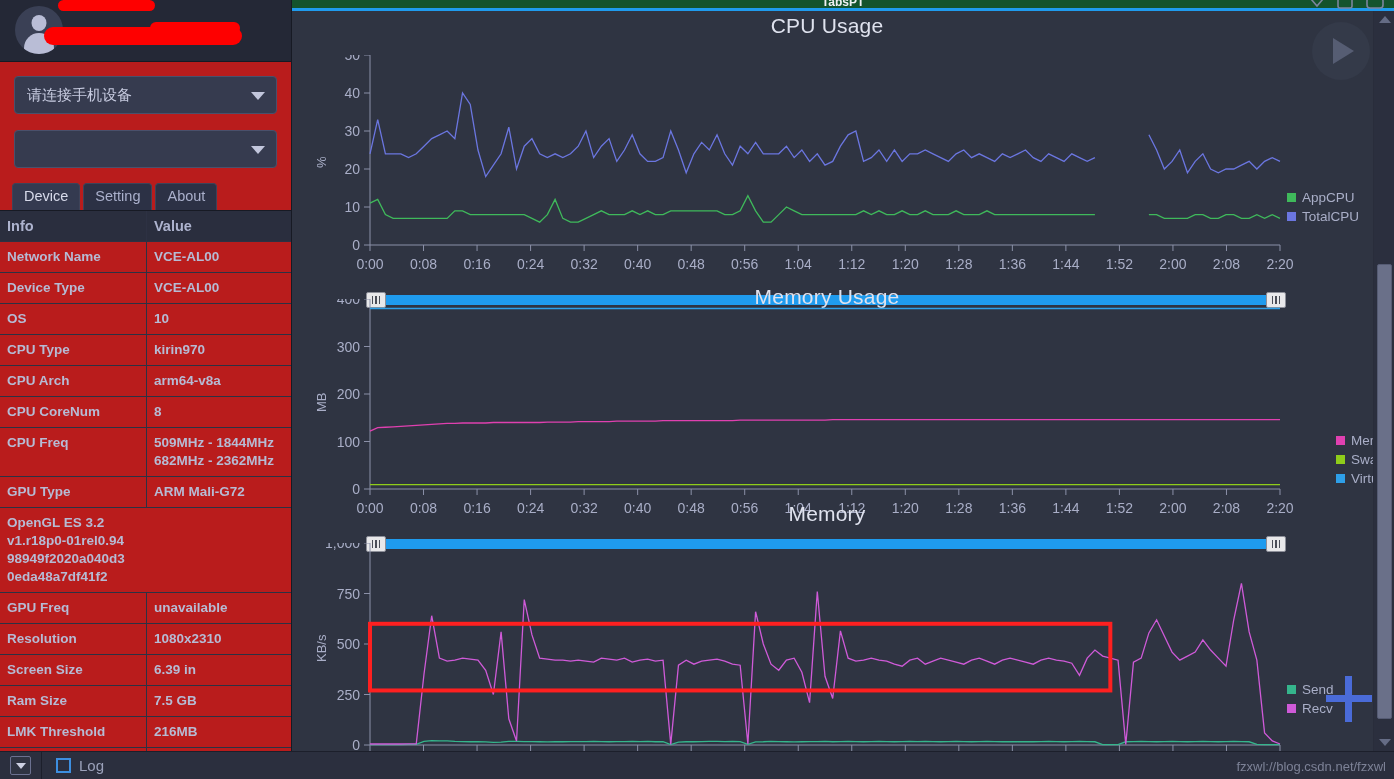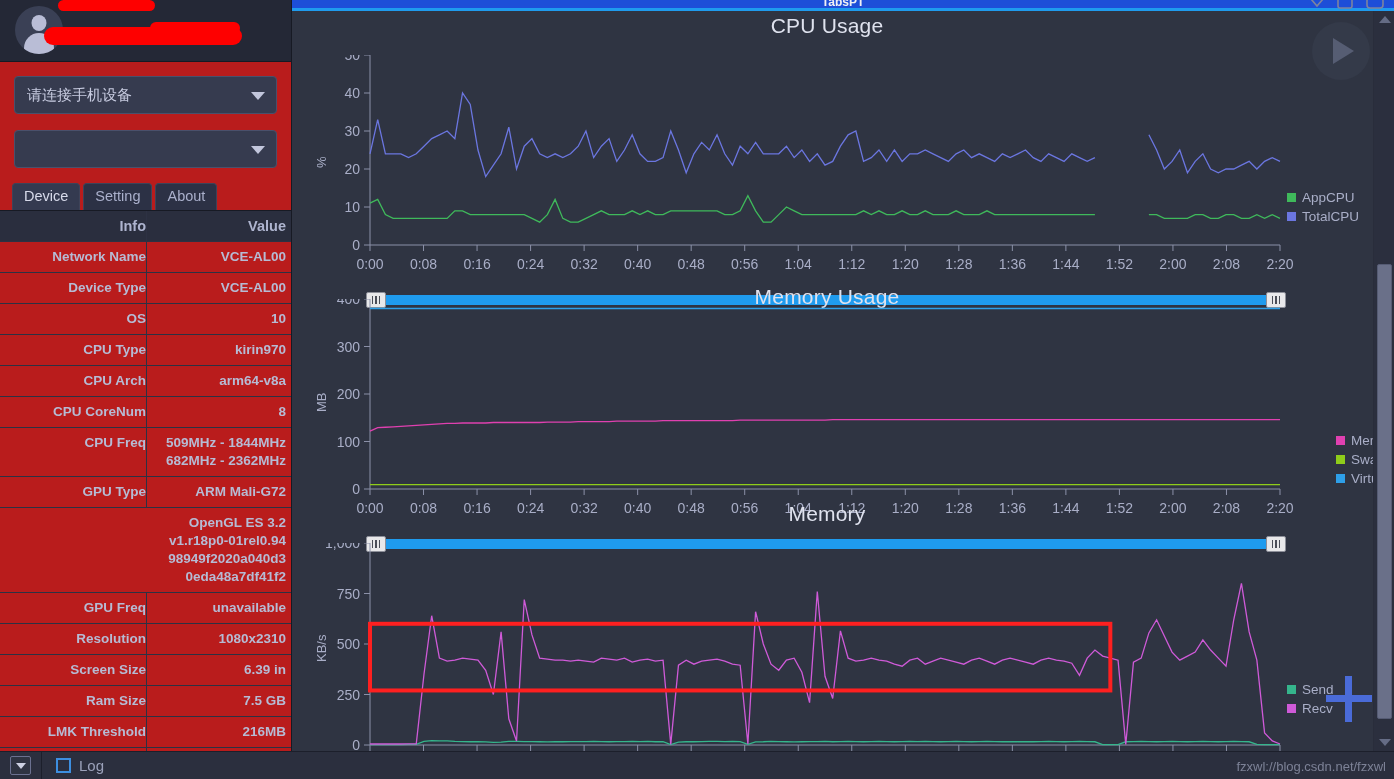--- a/index.html
+++ b/index.html
@@ -107,21 +107,21 @@
     border-radius: 4px 4px 0 0;
     color: #aab0cc;
     font-size: 14.5px;
     padding: 3px 11px 4px 11px;
     cursor: pointer;
     line-height: 19px;
     margin-top: 8px;
   }
   .tab.active { background: #343a50; color: #d7daea; }
 
-  .info-table { width: 292px; font-size: 13.5px; text-align: right; }
+  .info-table { width: 292px; font-size: 13.5px; }
   .info-row {
     display: flex;
     border-bottom: 1px solid #2d3143;
     min-height: 30px;
   }
   .info-row.header { background: #2a2e3e; }
   .info-row .k {
     width: 147px;
     flex: 0 0 147px;
     padding: 6px 0 6px 7px;
@@ -147,21 +147,21 @@
     position: relative;
     flex: 1;
     height: 779px;
     background: #2f3442;
     overflow: hidden;
   }
   .topbar {
     position: absolute;
     left: 0; top: 0;
     width: 1102px; height: 8px;
-    background: #1d4ed8;
+    background: #14532d;
   }
   .topbar-label {
     position: absolute;
     left: 0; top: -5px;
     width: 100%;
     text-align: center;
     color: #f0f0f4;
     font-size: 12px;
     font-weight: bold;
   }

